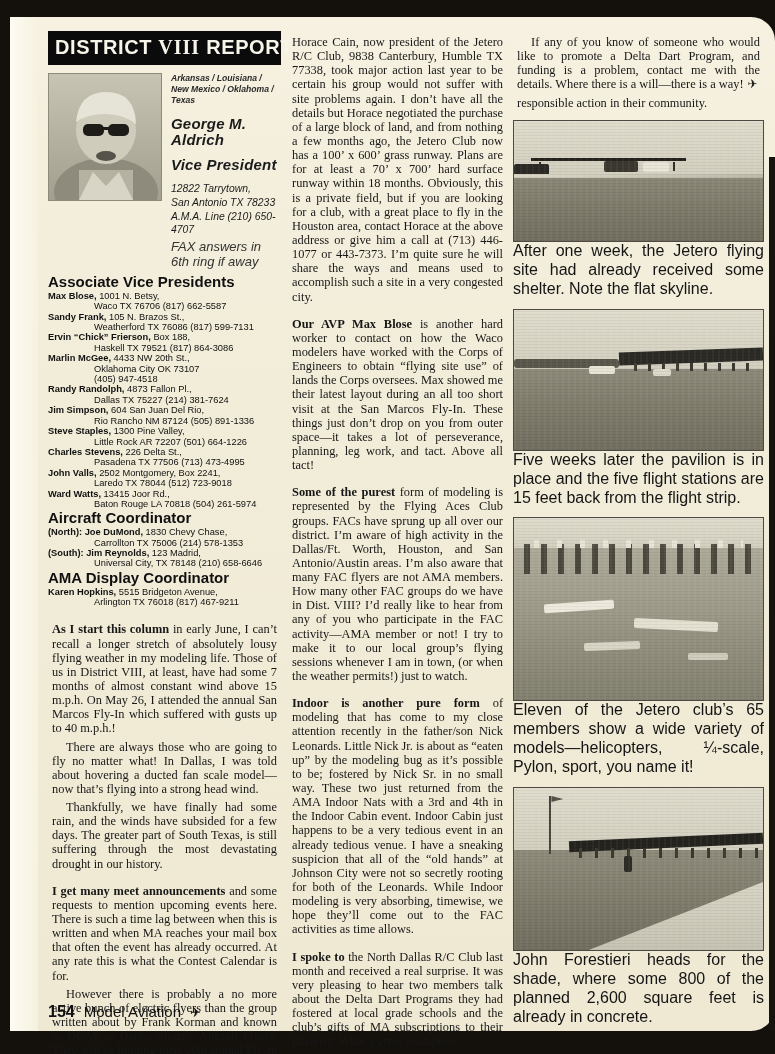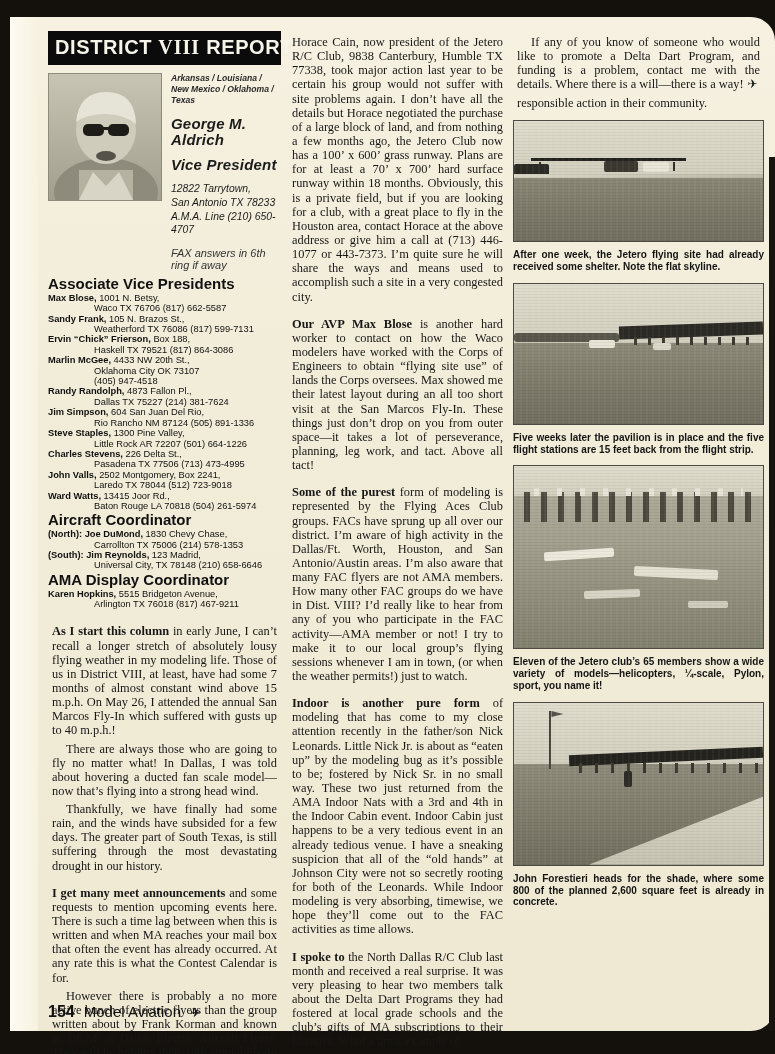--- a/index.html
+++ b/index.html
@@ -30,21 +30,21 @@
   }
   .rb-serif { font-family:"Liberation Serif", serif; font-weight:bold; letter-spacing:1px; }
 
   
   .bio { display:flex; margin-top:8px;font-style:italic; }
   .portrait { width:112px; height:126px; flex:none; border:1px solid #8e8b7d; background:#b9b6a8; }
   .bio-right { margin-left:9px; font-family:"Liberation Sans", sans-serif; color:#1b1b1b; }
   .bio-states { font-size:8.6px; font-weight:bold; line-height:1.3; color:#2a2a2a; width:108px; }
   .bio-name { font-size:15px; font-weight:bold; line-height:1.08; margin-top:9px; letter-spacing:.2px; }
   .bio-addr { font-size:10.4px; margin-top:9px; line-height:1.32; white-space:pre-line; }
-  .bio-fax { font-size:11px; margin-top:10px; color:#333; }
+  .bio-fax { font-size:13px; margin-top:2px; color:#333; }
 
   
   .dir { font-family:"Liberation Sans", sans-serif; font-size:9.3px; line-height:1.12; color:#101010; margin-top:5px; }
   .dir-h { font-weight:bold; font-size:15px; margin-top:1px; }
   .dir-entry .nm { font-weight:bold; }
   .dir-cont { padding-left:46px; white-space:pre-line; }
 
   
   .bodytext { font-size:12.4px; line-height:1.14; text-align:justify; color:#171717; }
   #col1 .bodytext { margin-top:15px; }
@@ -59,22 +59,22 @@
     border:1px solid #4c4a42;
     background:linear-gradient(180deg,#9a9787 0%,#8b8878 45%,#7c7969 75%,#716e5f 100%); }
   .photo::after { content:""; position:absolute; inset:0;
     background:
       repeating-linear-gradient(0deg, rgba(0,0,0,.05) 0 1px, transparent 1px 3px),
       repeating-linear-gradient(90deg, rgba(255,255,255,.04) 0 2px, transparent 2px 6px); }
   .sky { position:absolute; left:0; top:0; width:100%;
     background:linear-gradient(180deg,#e0ddcd 0%,#d2cfbf 100%); }
   .shape { position:absolute; }
 
-  .caption { font-family:"Liberation Sans", sans-serif; font-weight:bold;
-    font-size:10px; line-height:1.18; text-align:justify; margin-top:7px; color:#141414; }
+  .caption { font-family:"Liberation Sans", sans-serif; font-weight:normal;
+    font-size:16px; line-height:1.18; text-align:justify; color:#141414; }
 
   
   .footer { position:absolute; left:38px; top:986px; display:flex; align-items:baseline; gap:9px;
     font-family:"Liberation Sans", sans-serif; color:#111; }
   .footer .pg { font-weight:bold; font-size:16px; }
   .footer .mag { font-size:15px; }
   .footer .plane { font-family:"DejaVu Sans", sans-serif; font-size:13px; }
 </style>
 </head>
 <body>

